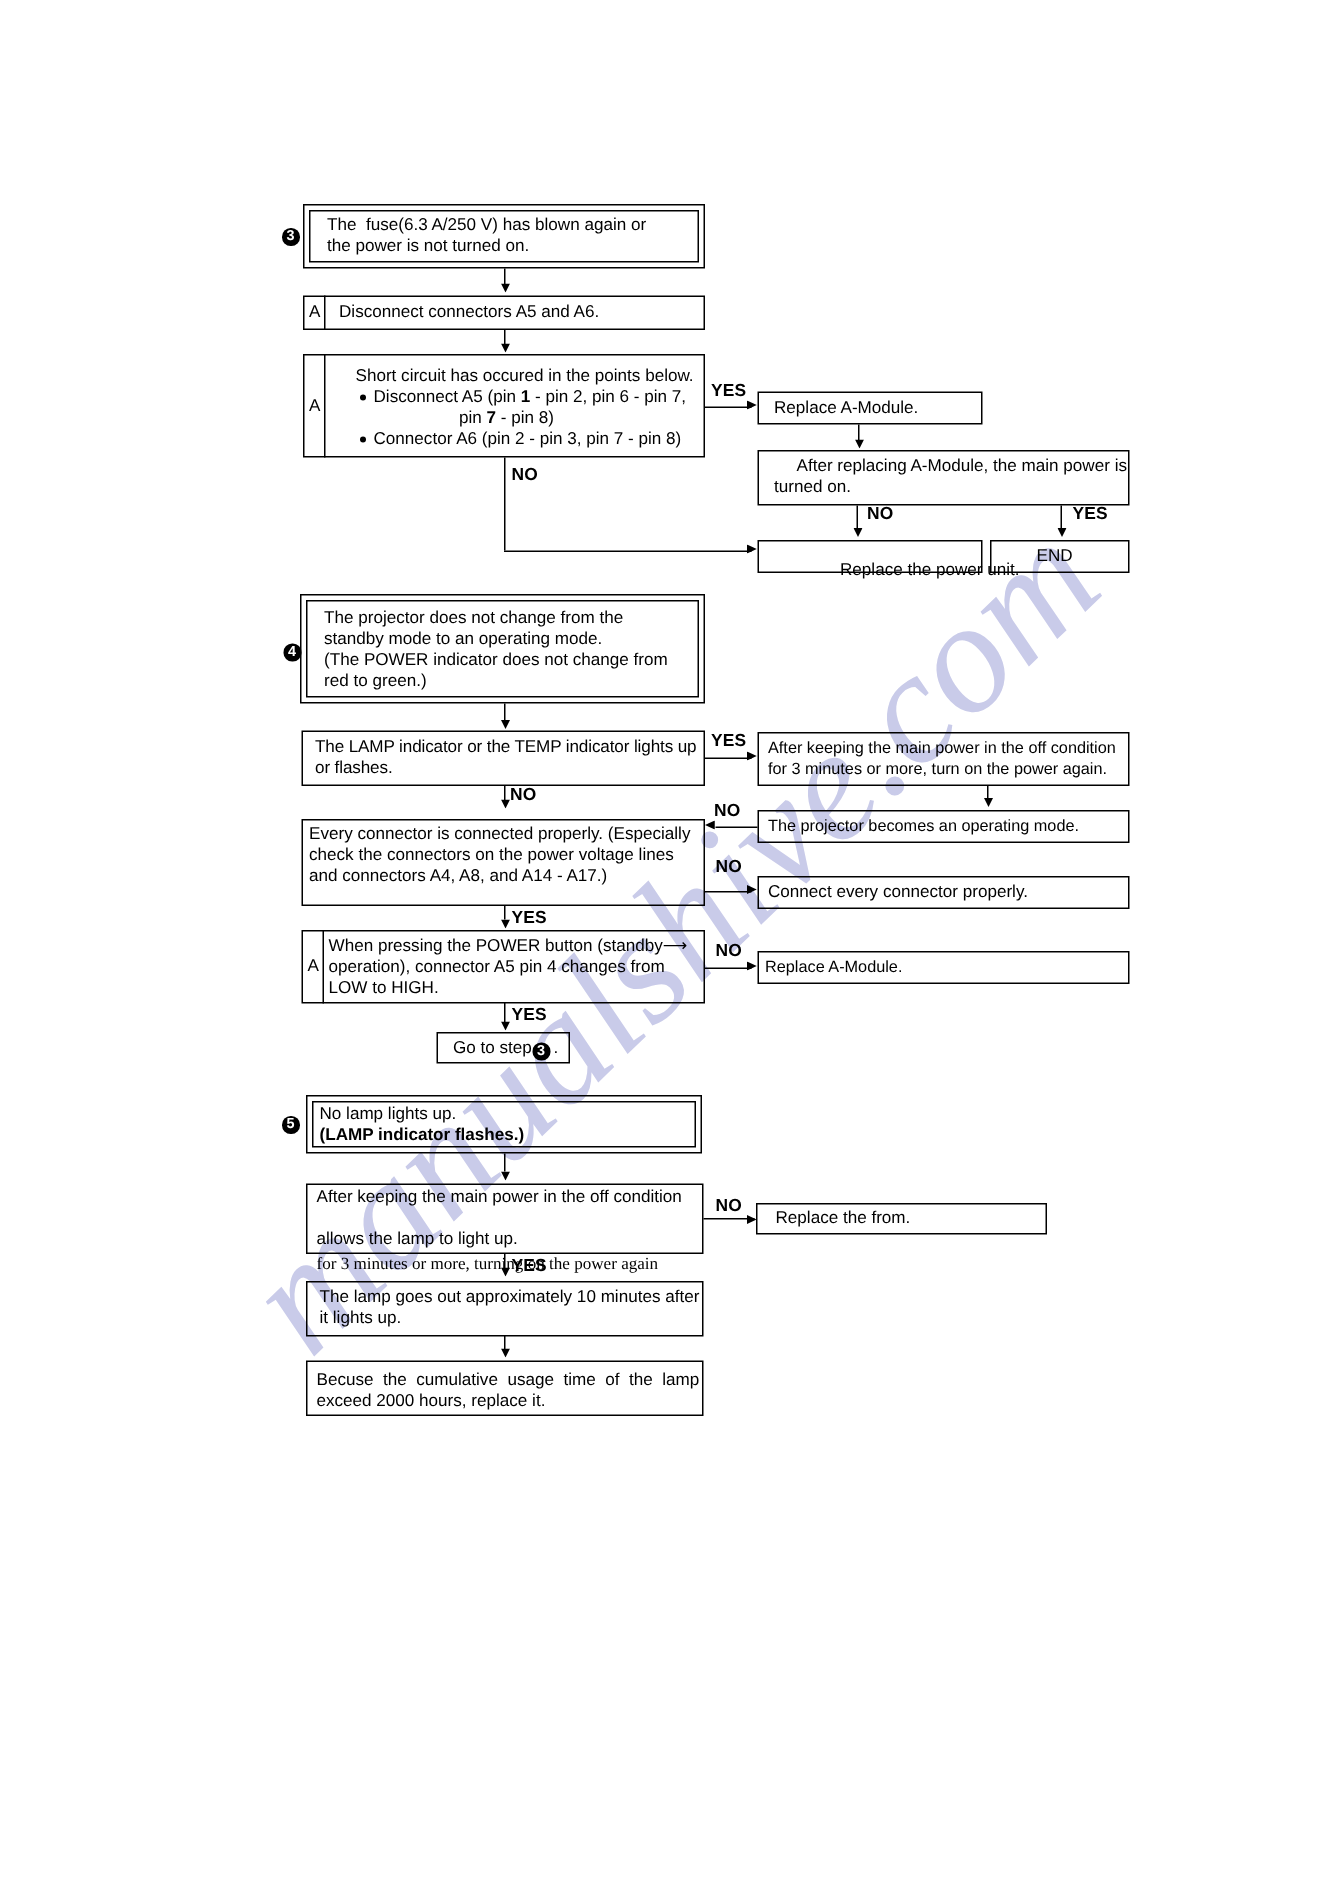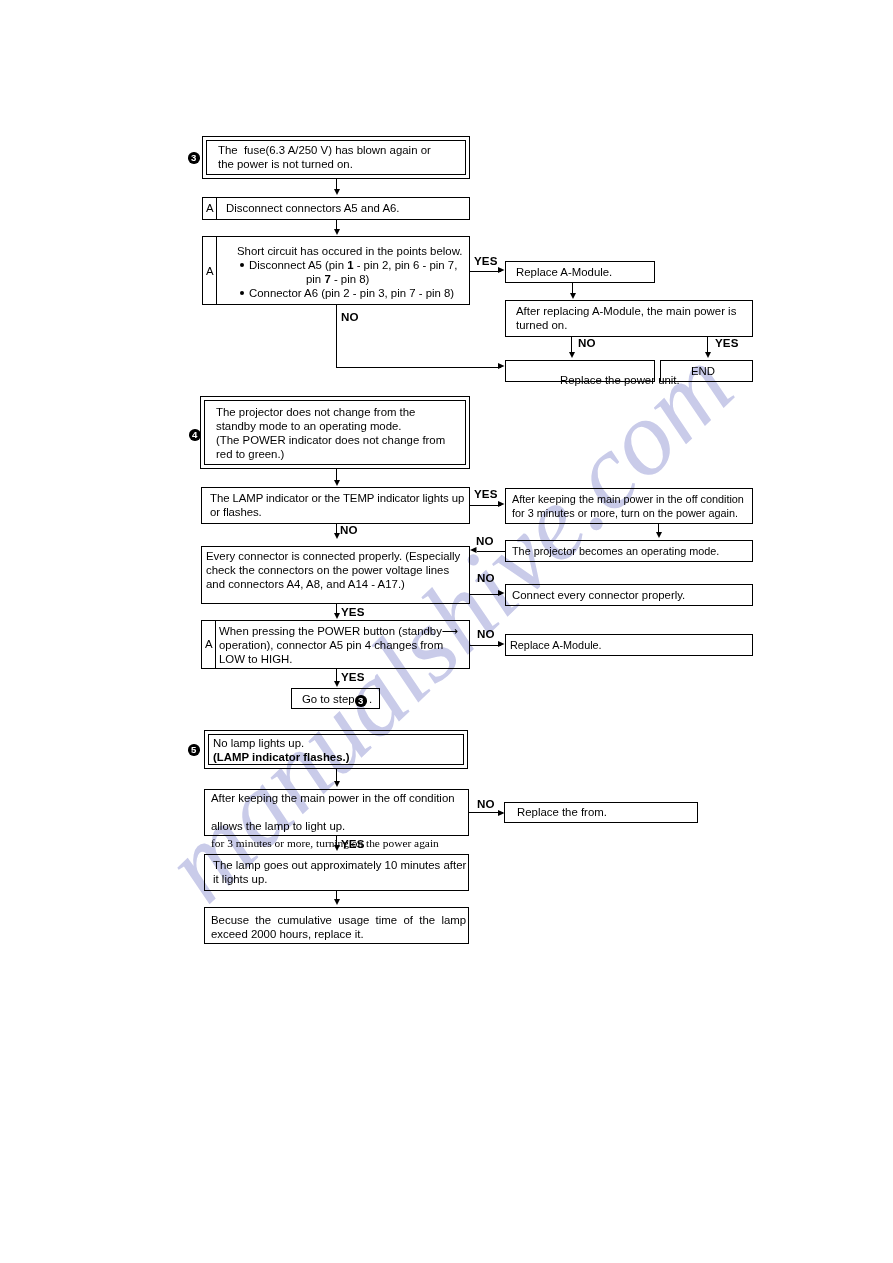--- a/index.html
+++ b/index.html
@@ -82,21 +82,21 @@
 
     <div class="box" style="left:505px;top:261px;width:150px;height:22px;"></div>
     <div class="t" style="left:516px;top:265px;">Replace A-Module.</div>
 
     <div class="vl" style="left:572px;top:283px;height:11px;"></div>
     <svg class="ah" style="left:569.8px;top:293px;" width="6" height="6" viewBox="0 0 6 6">
         <path d="M0 0 H6 L3 6 Z" fill="#000"></path>
       </svg>
 
     <div class="box" style="left:505px;top:300px;width:248px;height:37px;"></div>
-    <div class="t" style="left:516px;top:304px;text-align:center;">After replacing A-Module, the main power is</div>
+    <div class="t" style="left:531px;top:304px;text-align:center;">After replacing A-Module, the main power is</div>
     <div class="t" style="left:516px;top:318px;">turned on.</div>
 
     <div class="lbl" style="left:578px;top:337px;">NO</div>
     <div class="vl" style="left:571px;top:337px;height:16px;"></div>
     <svg class="ah" style="left:568.8px;top:352px;" width="6" height="6" viewBox="0 0 6 6">
         <path d="M0 0 H6 L3 6 Z" fill="#000"></path>
       </svg>
 
     <div class="lbl" style="left:715px;top:337px;">YES</div>
     <div class="vl" style="left:707px;top:337px;height:16px;"></div>

